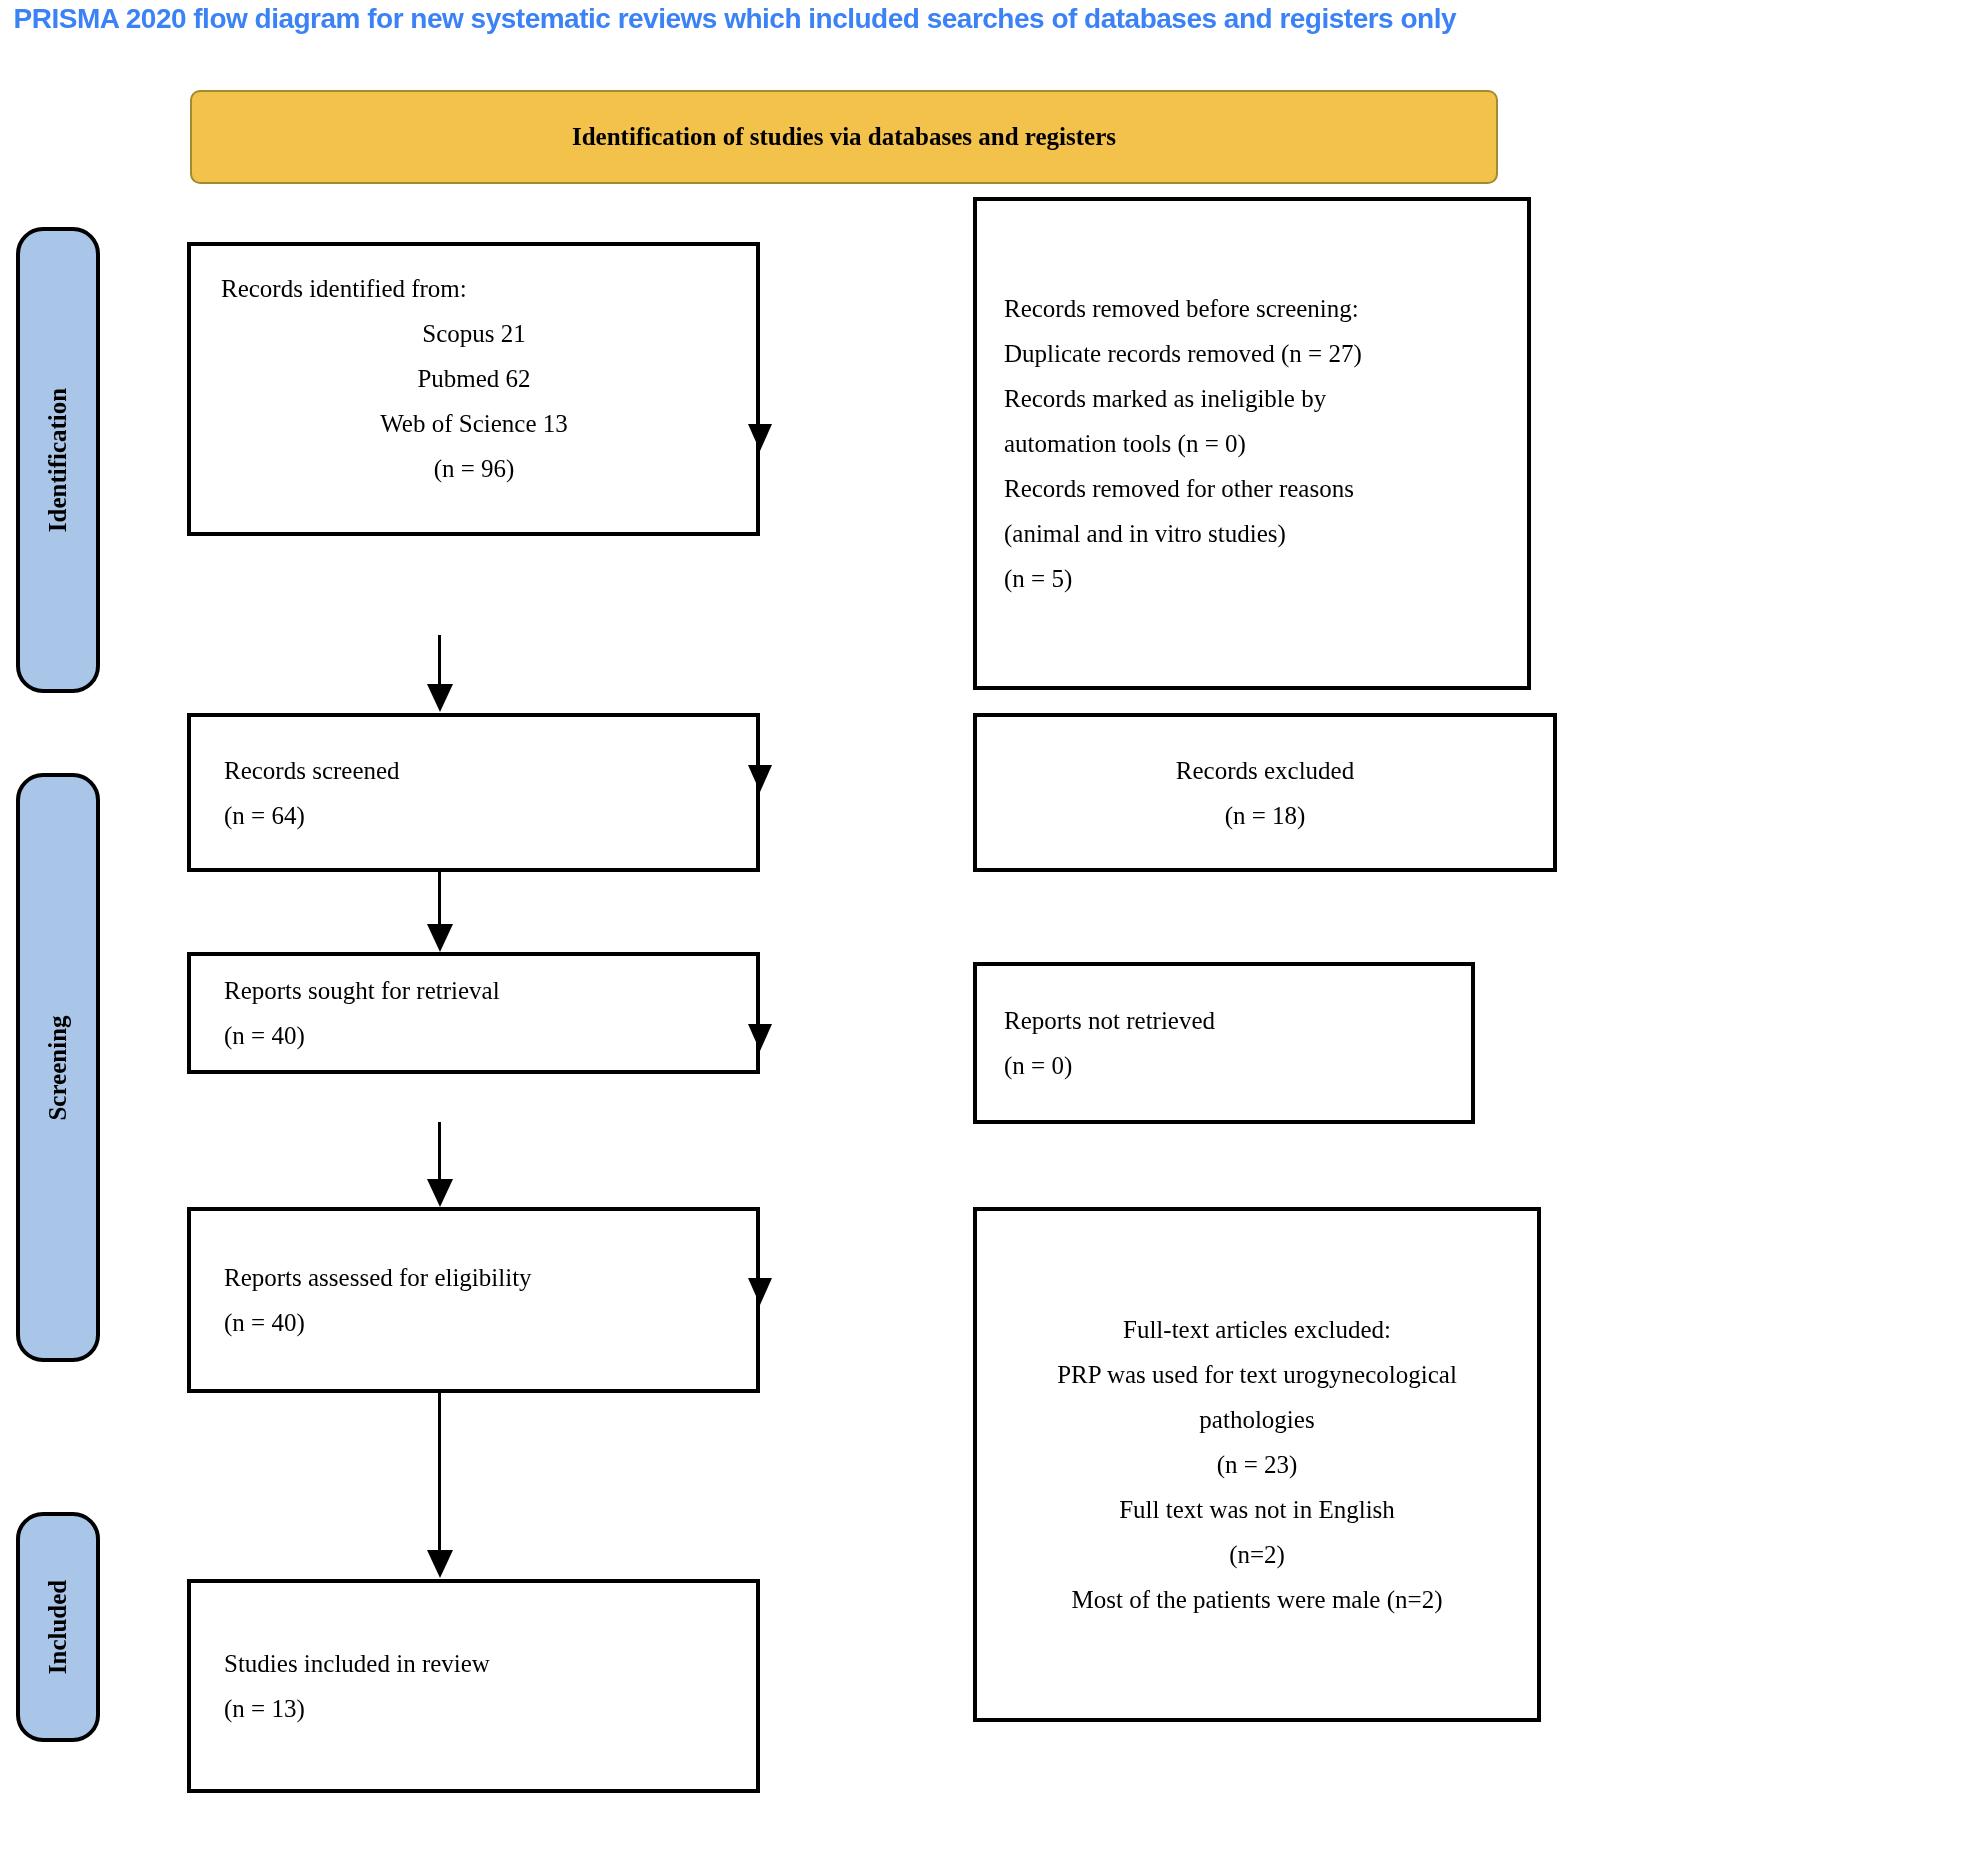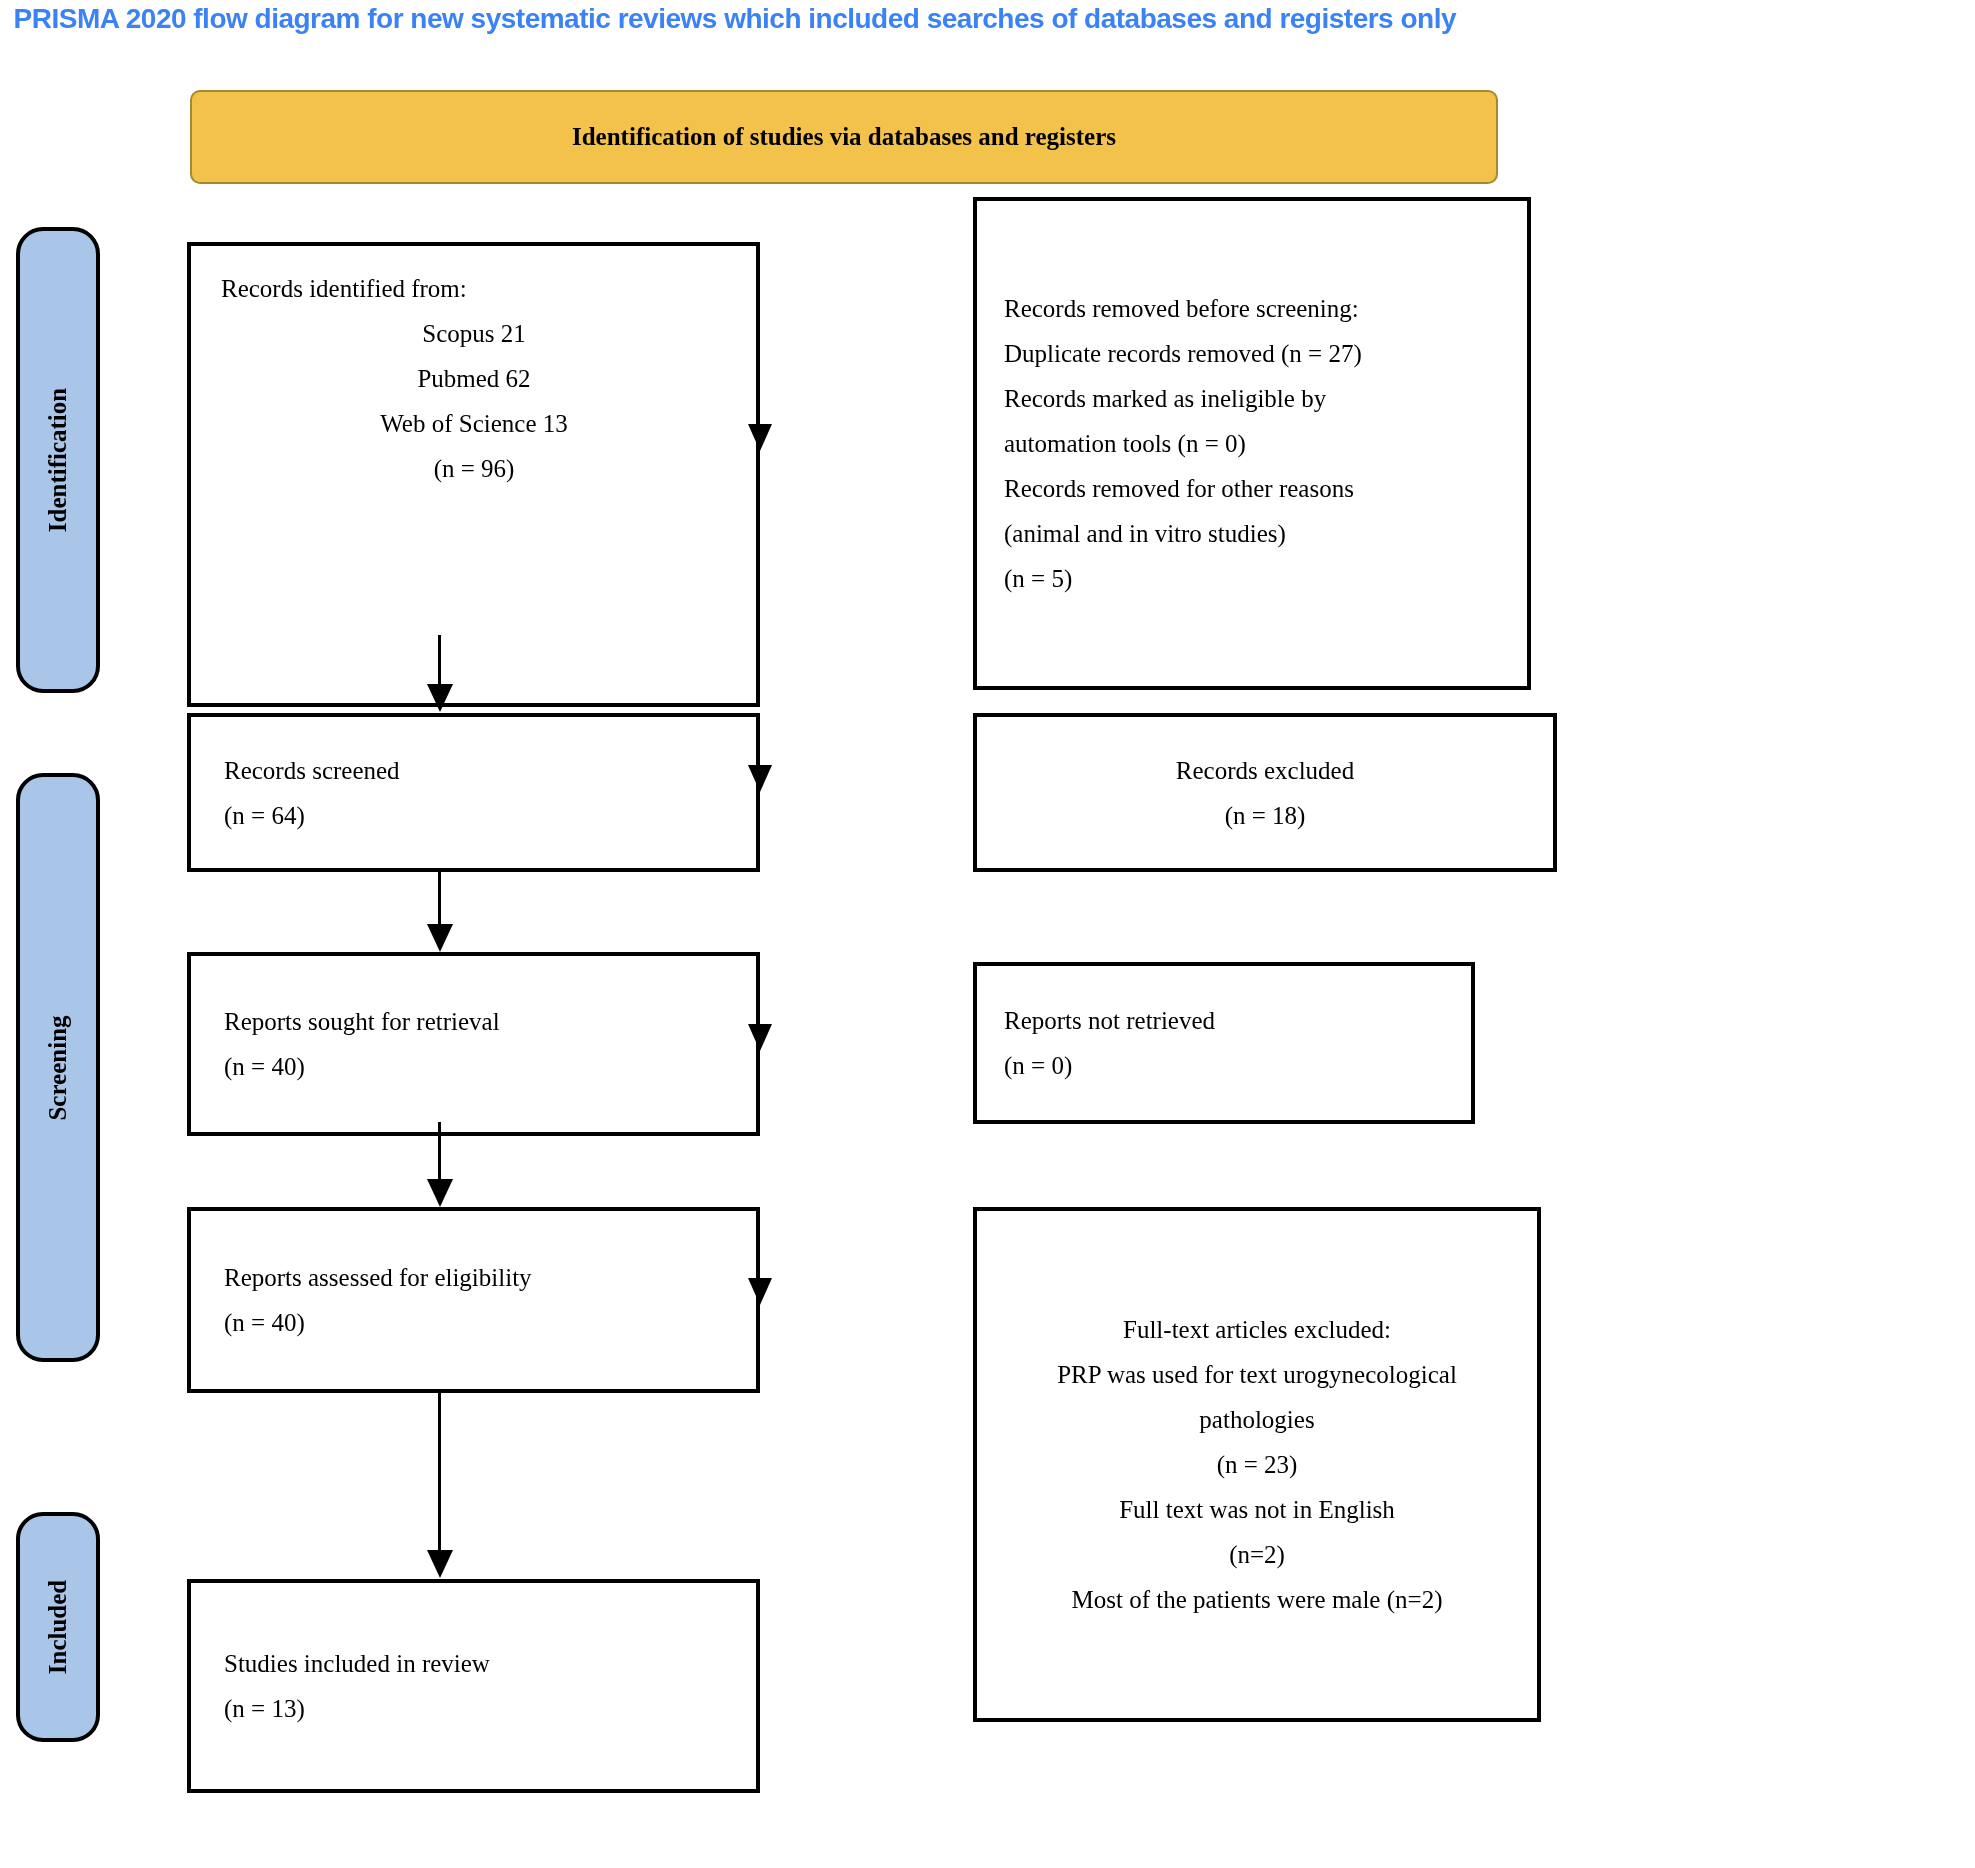--- a/index.html
+++ b/index.html
@@ -70,36 +70,36 @@
   <div class="stage" style="top:227px;height:466px;">
     <span class="vlabel">Identification</span>
   </div>
   <div class="stage" style="top:773px;height:589px;">
     <span class="vlabel">Screening</span>
   </div>
   <div class="stage" style="top:1512px;height:230px;">
     <span class="vlabel">Included</span>
   </div>
 
-  <div class="box top-align" style="left:187px;top:242px;width:573px;height:465px;padding:19.5px 29px 0 30px;">
+  <div class="box top-align" style="left:187px;top:242px;width:573px;height:294px;padding:19.5px 29px 0 30px;">
     <div class="al">Records identified from:</div>
     <div class="ac">
         <div>Scopus 21</div>
         <div>Pubmed 62</div>
         <div>Web of Science 13</div>
       </div>
     <div class="ac">(n = 96)</div>
   </div>
 
   <div class="box" style="left:187px;top:713px;width:573px;height:159px;padding:0 29px 0 33px;">
     <div class="al">Records screened</div>
     <div class="al">(n = 64)</div>
   </div>
 
-  <div class="box" style="left:187px;top:952px;width:573px;height:184px;padding:0 29px 0 33px;">
+  <div class="box" style="left:187px;top:952px;width:573px;height:122px;padding:0 29px 0 33px;">
     <div class="al">Reports sought for retrieval</div>
     <div class="al">(n = 40)</div>
   </div>
 
   <div class="box" style="left:187px;top:1207px;width:573px;height:186px;padding:0 29px 0 33px;">
     <div class="al">Reports assessed for eligibility</div>
     <div class="al">(n = 40)</div>
   </div>
 
   <div class="box" style="left:187px;top:1579px;width:573px;height:214px;padding:0 29px 0 33px;">

